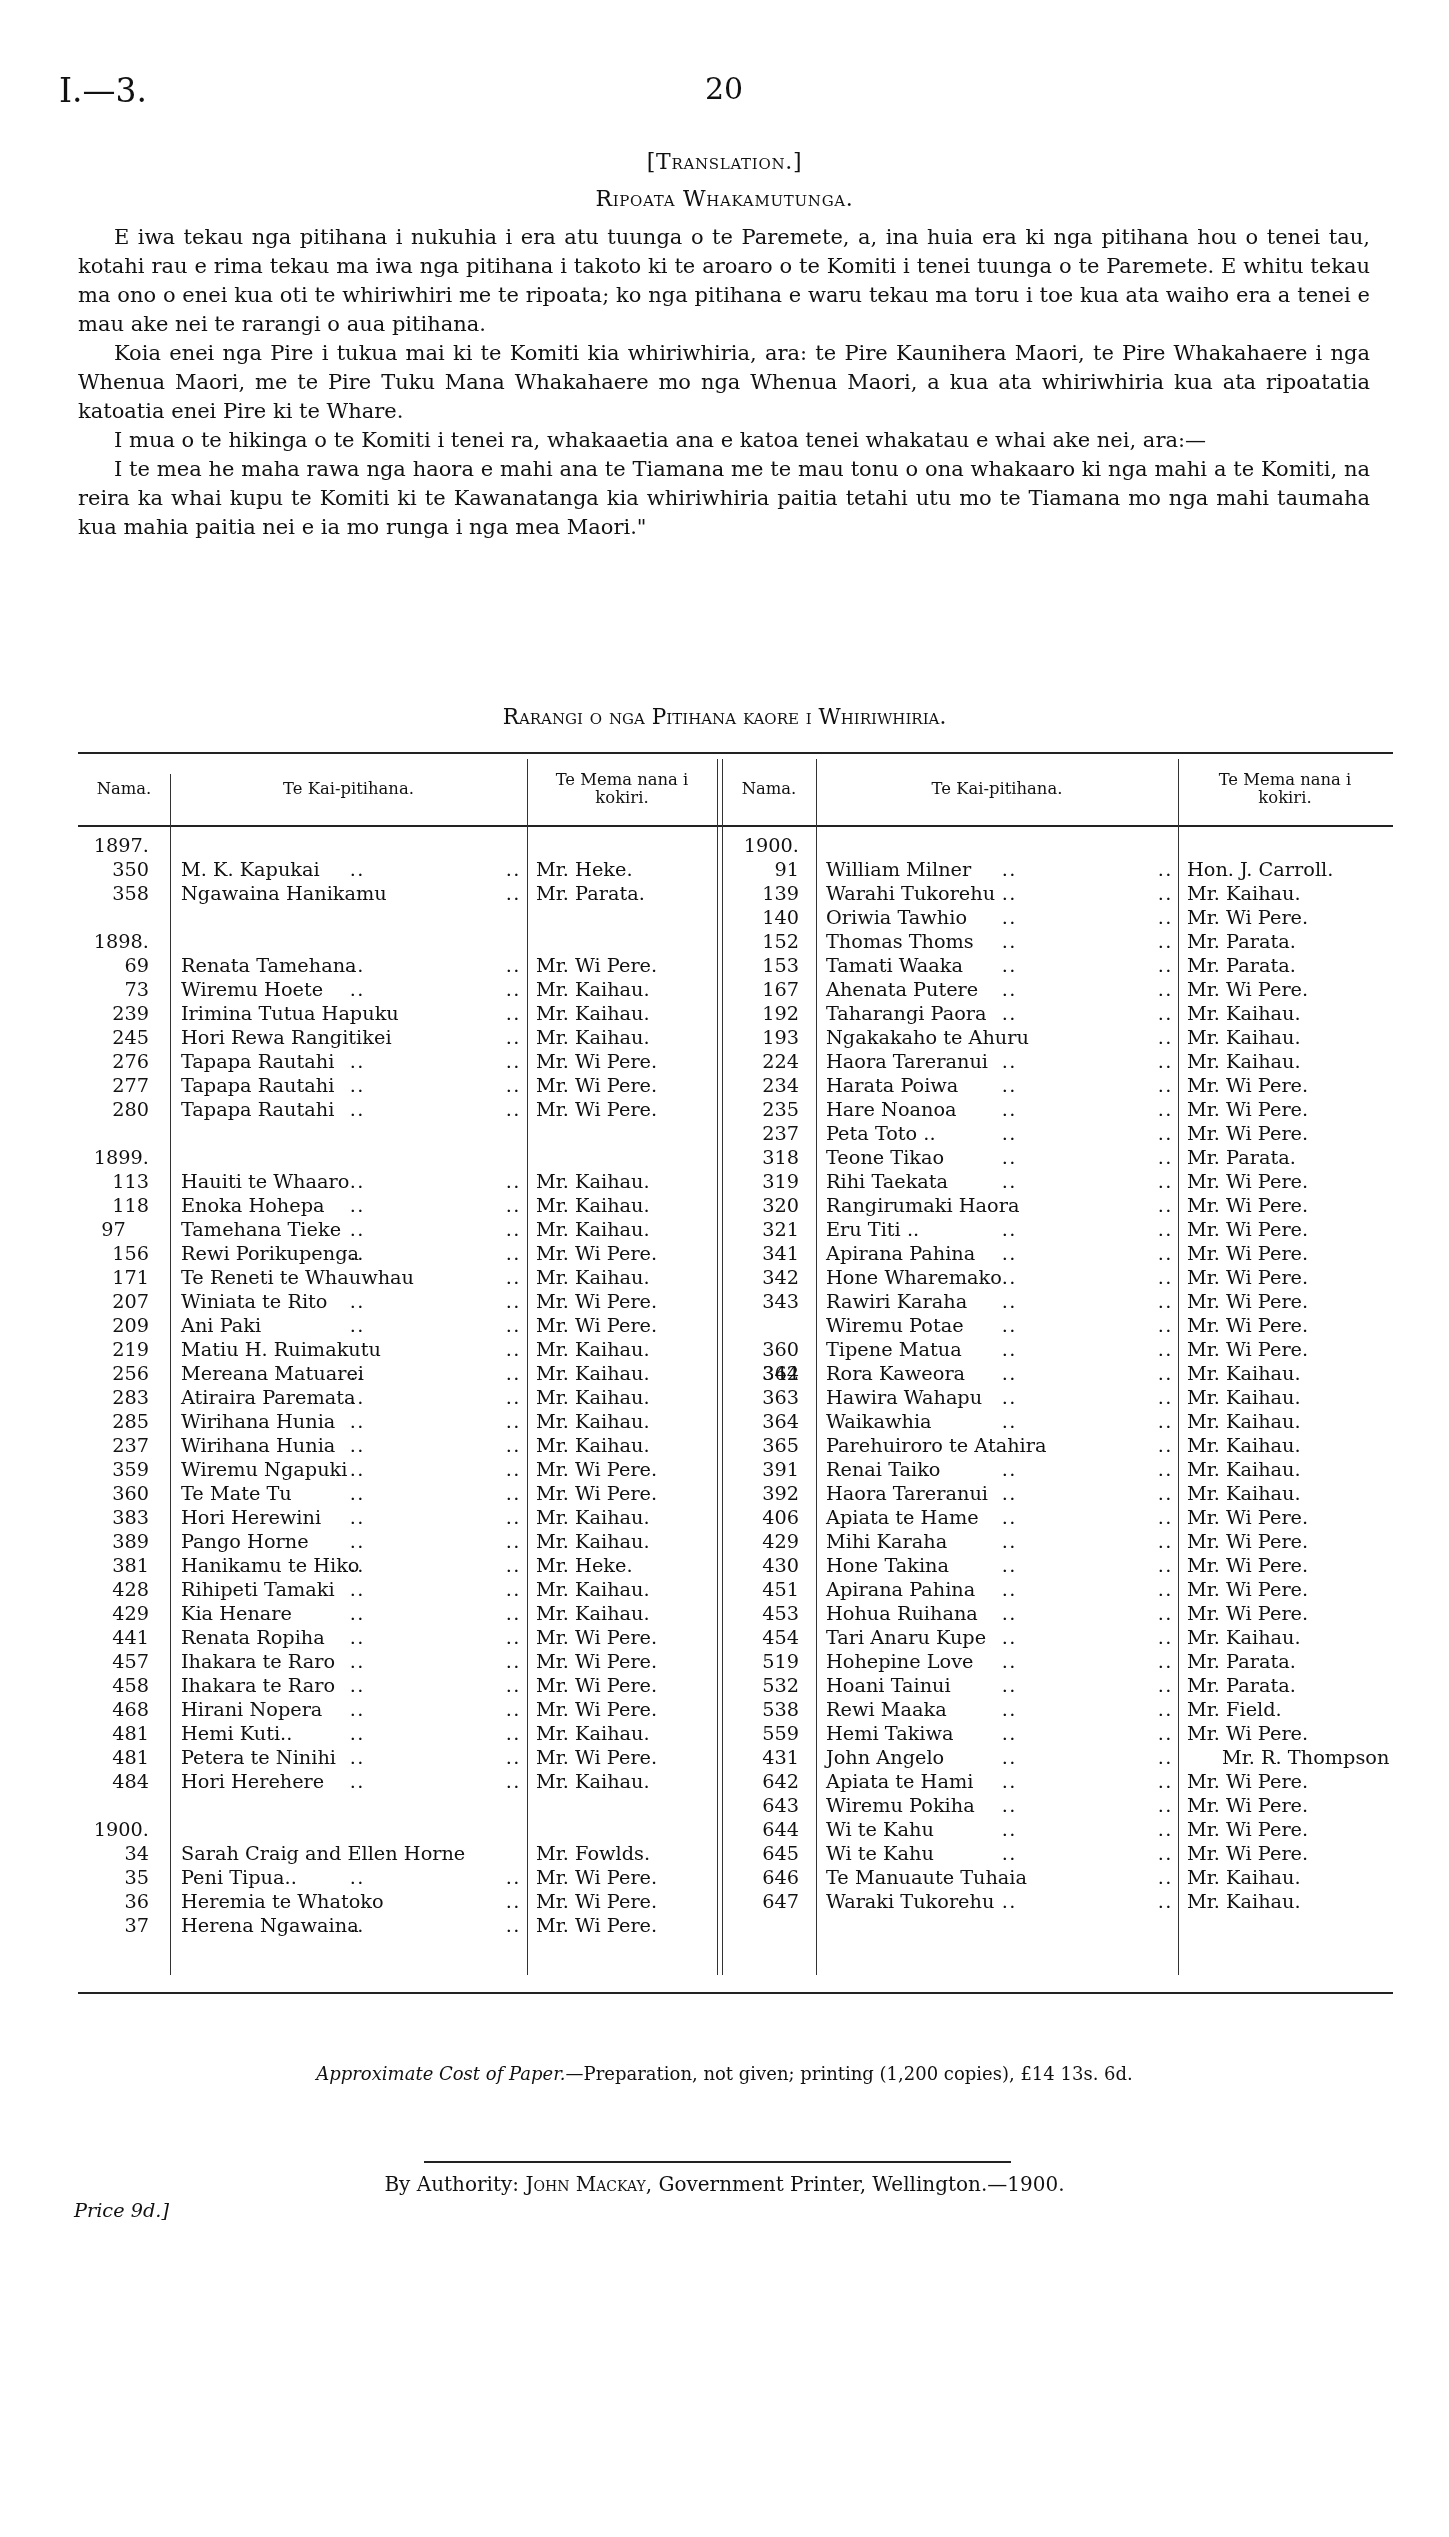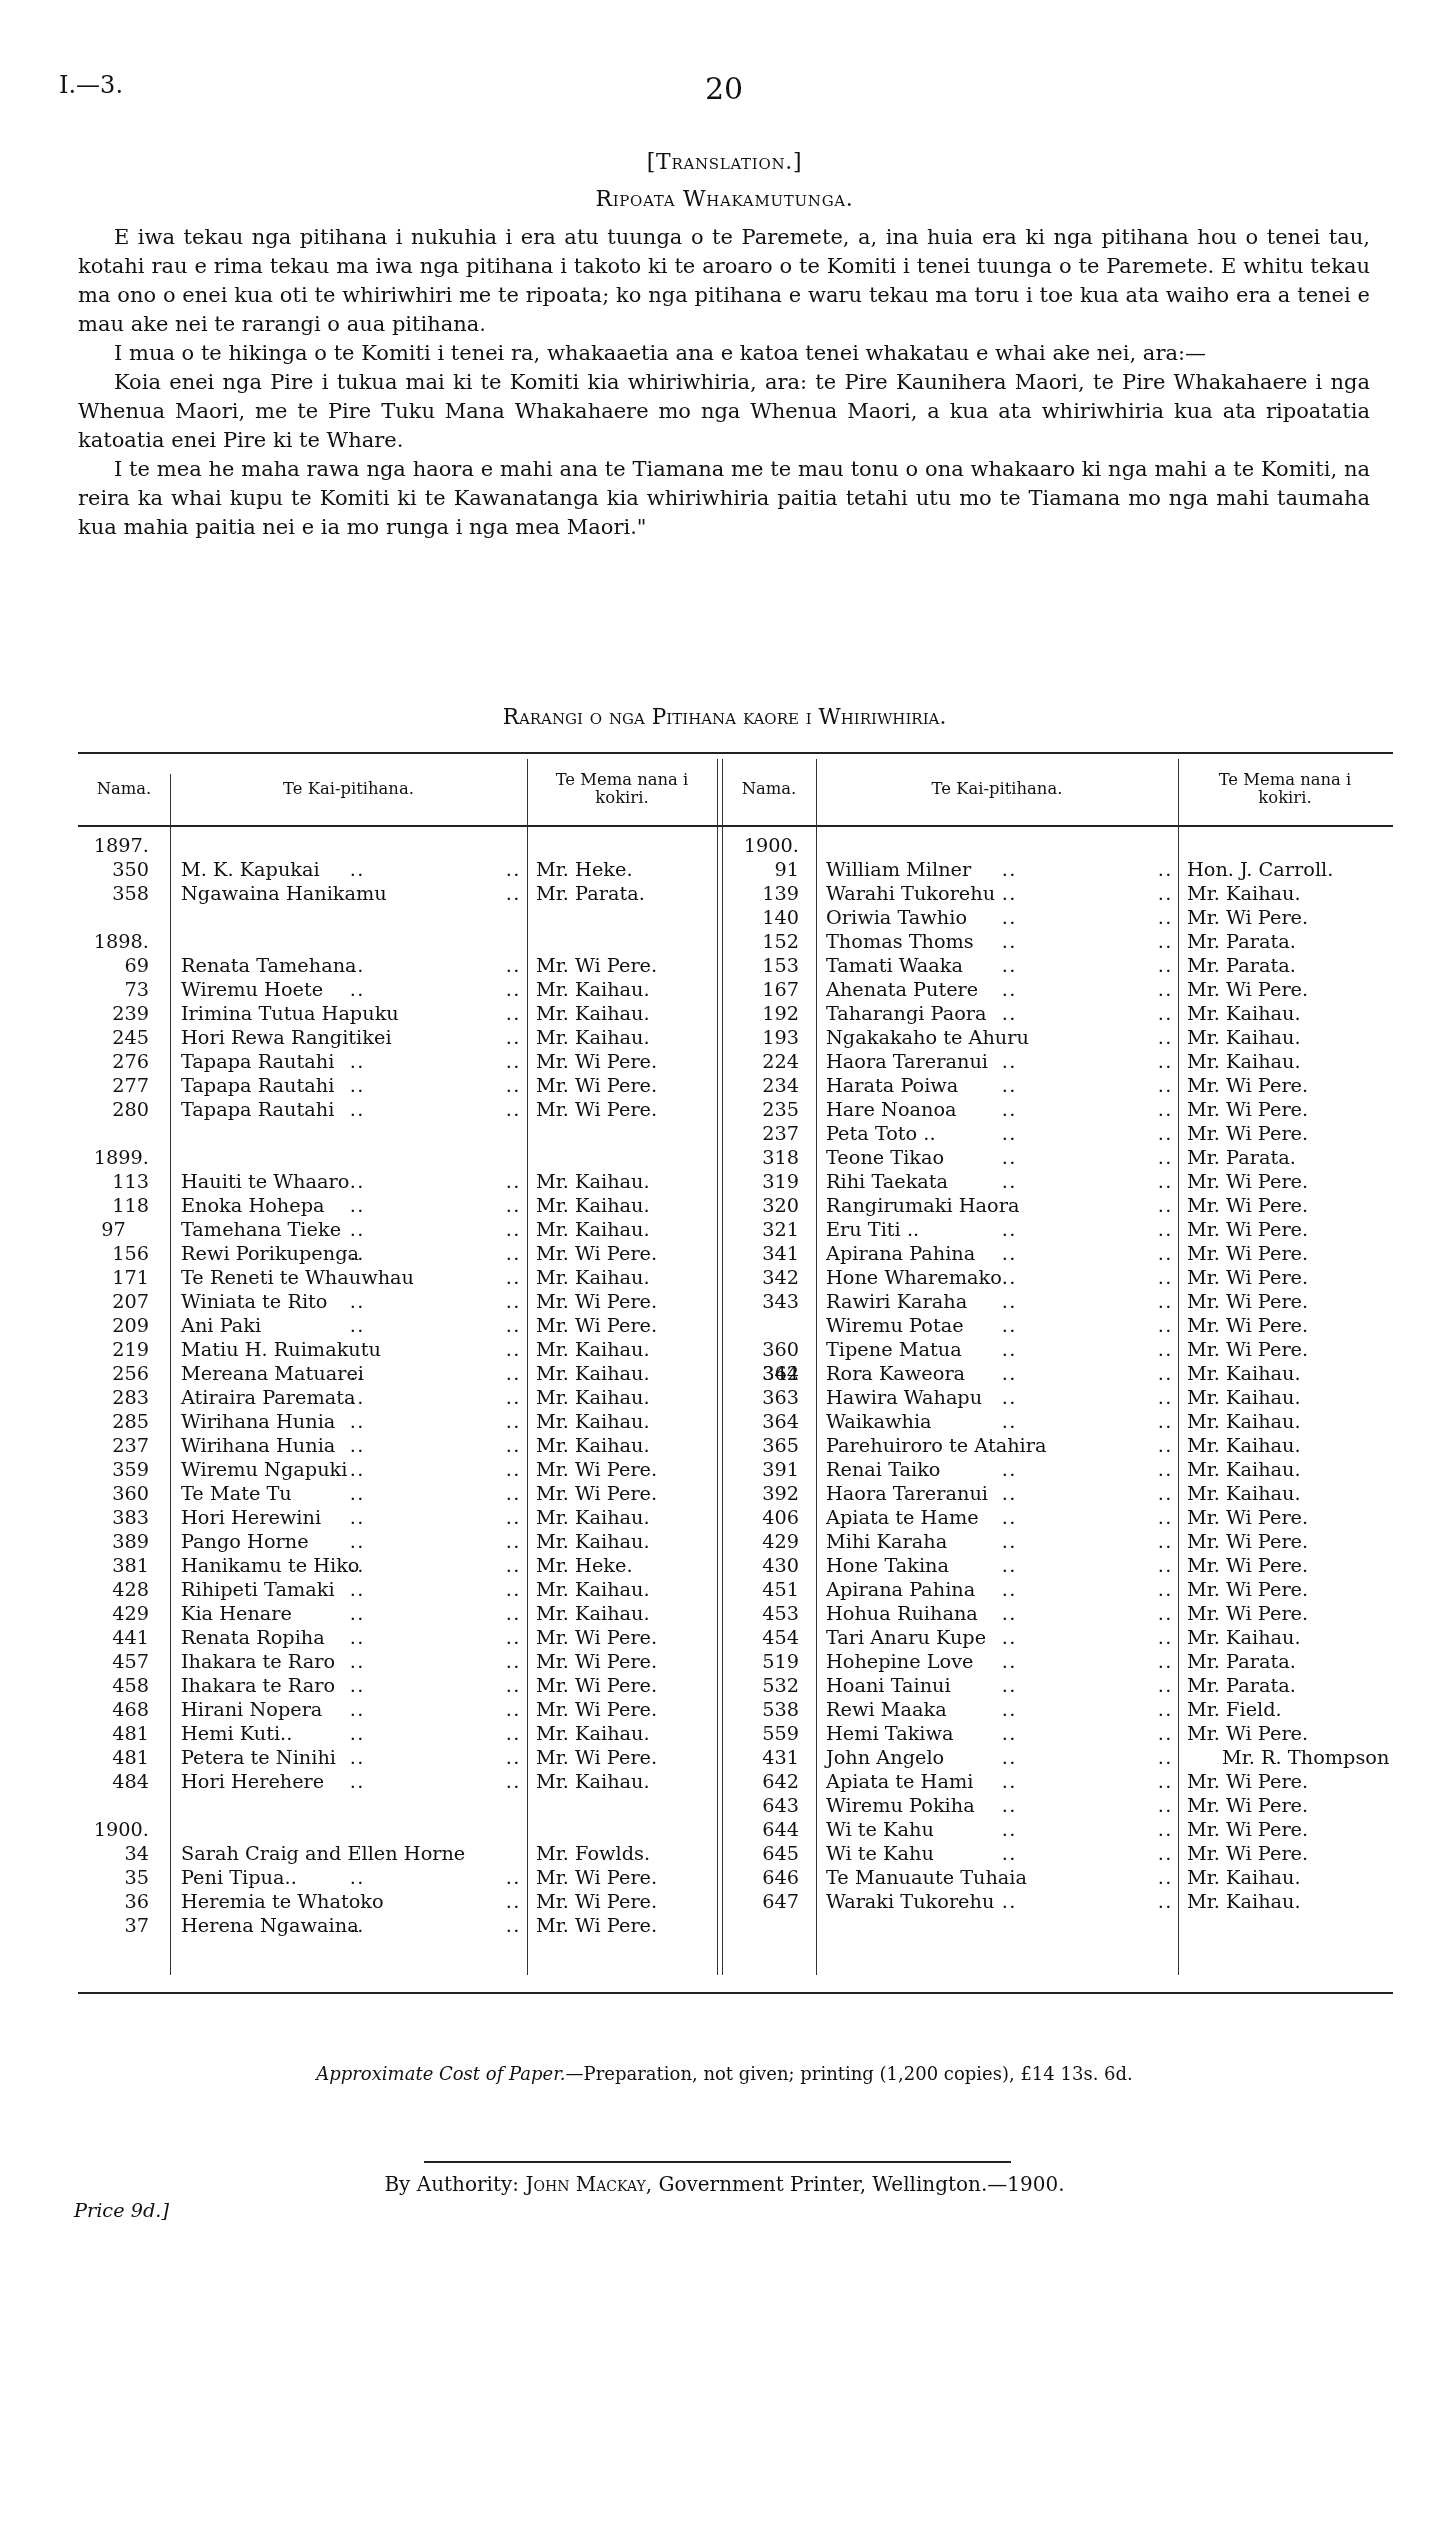--- a/index.html
+++ b/index.html
@@ -3,21 +3,21 @@
 <meta charset="utf-8">
 <style>
   html, body { margin: 0; padding: 0; background: #ffffff; }
   body {
     width: 1449px; height: 2538px; position: relative; overflow: hidden;
     font-family: "DejaVu Serif", "Liberation Serif", serif;
     color: #111111;
   }
   .abs { position: absolute; }
   .sc { font-variant: small-caps; }
-  .runhead-left { left: 59px; top: 71px; font-size: 24px; }
+  .runhead-left { left: 59px; top: 71px; font-size: 33px; }
   .runhead-num { left: 705px; top: 71px; font-size: 30px; }
   .translation { left: 0; width: 1449px; top: 149px; text-align: center; font-size: 22px; letter-spacing: 0.7px; }
   .title { left: 0; width: 1449px; top: 186px; text-align: center; font-size: 22px; letter-spacing: 0.7px; }
   .body-text { left: 78px; width: 1292px; top: 223px; font-size: 21px; line-height: 29px; }
   .body-text p { margin: 0; text-align: justify; text-align-last: left; }
   .body-text p.indent { text-indent: 36px; }
   .subtitle { left: 0; width: 1449px; top: 704px; text-align: center; font-size: 21.6px; }
 
   .table-wrap { left: 78px; top: 752px; width: 1315px; height: 1243px; }
   .rule { position: absolute; left: 0; height: 1.5px; background: #222; }
@@ -40,22 +40,22 @@
 <body>
 
 <div class="abs runhead-left">I.—3.</div>
 <div class="abs runhead-num">20</div>
 
 <div class="abs translation sc">[Translation.]</div>
 <div class="abs title sc">Ripoata Whakamutunga.</div>
 
 <div class="abs body-text">
   <p class="indent">E iwa tekau nga pitihana i nukuhia i era atu tuunga o te Paremete, a, ina huia era ki nga pitihana hou o tenei tau, kotahi rau e rima tekau ma iwa nga pitihana i takoto ki te aroaro o te Komiti i tenei tuunga o te Paremete.  E whitu tekau ma ono o enei kua oti te whiriwhiri me te ripoata; ko nga pitihana e waru tekau ma toru i toe kua ata waiho era a tenei e mau ake nei te rarangi o aua pitihana.</p>
+  <p class="indent">Koia enei nga Pire i tukua mai ki te Komiti kia whiriwhiria, ara: te Pire Kaunihera Maori, te Pire Whakahaere i nga Whenua Maori, me te Pire Tuku Mana Whakahaere mo nga Whenua Maori, a kua ata whiriwhiria kua ata ripoatatia katoatia enei Pire ki te Whare.</p>
   <p class="indent">I mua o te hikinga o te Komiti i tenei ra, whakaaetia ana e katoa tenei whakatau e whai ake nei, ara:—</p>
-  <p class="indent">Koia enei nga Pire i tukua mai ki te Komiti kia whiriwhiria, ara: te Pire Kaunihera Maori, te Pire Whakahaere i nga Whenua Maori, me te Pire Tuku Mana Whakahaere mo nga Whenua Maori, a kua ata whiriwhiria kua ata ripoatatia katoatia enei Pire ki te Whare.</p>
   <p class="indent">I te mea he maha rawa nga haora e mahi ana te Tiamana me te mau tonu o ona whakaaro ki nga mahi a te Komiti, na reira ka whai kupu te Komiti ki te Kawanatanga kia whiriwhiria paitia tetahi utu mo te Tiamana mo nga mahi taumaha kua mahia paitia nei e ia mo runga i nga mea Maori."</p>
 </div>
 
 <div class="abs subtitle sc">Rarangi o nga Pitihana kaore i Whiriwhiria.</div>
 
 <div class="abs table-wrap">
   <div class="rule" style="top:0;width:1315px;"></div>
   <div class="rule" style="top:73px;width:1315px;"></div>
   <div class="rule" style="top:1240px;width:1315px;"></div>
 

